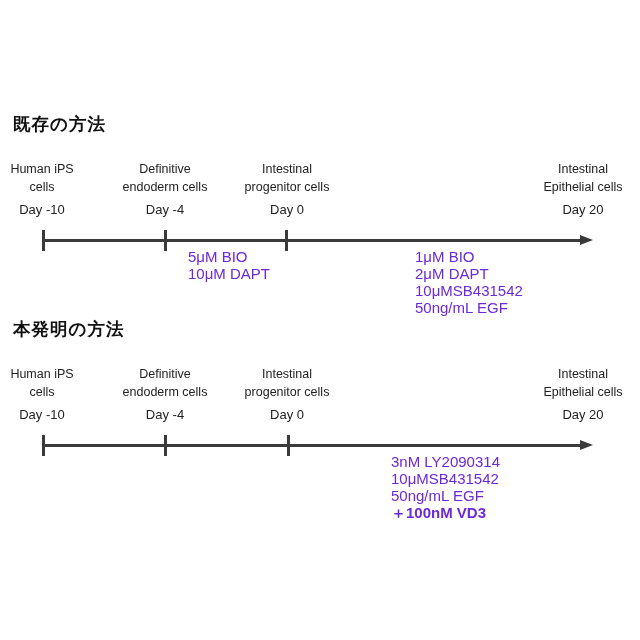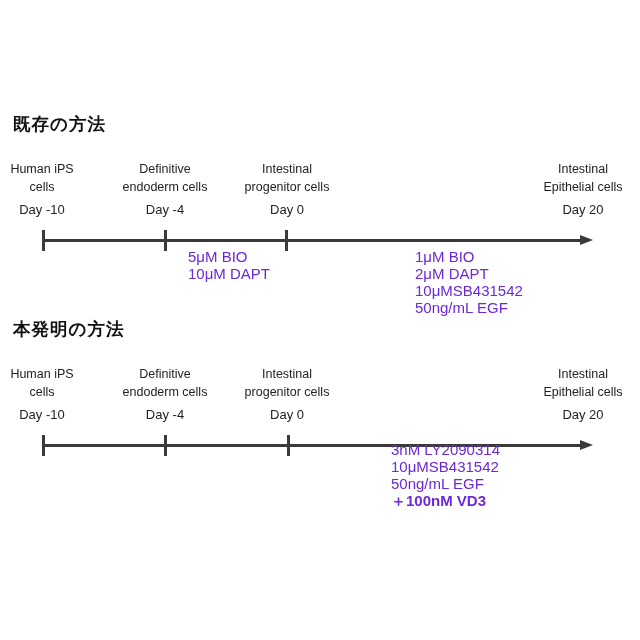--- a/index.html
+++ b/index.html
@@ -127,20 +127,20 @@
     <div>Epithelial cells</div>
     <div class="stage-day">Day 20</div>
   </div>
 
   <div class="tl-line" style="left:43px;top:444px;width:540px;"></div>
   <div class="arrowhead" style="left:580px;top:440px;"></div>
   <div class="tick" style="left:42px;top:435px;"></div>
   <div class="tick" style="left:164px;top:435px;"></div>
   <div class="tick" style="left:287px;top:435px;"></div>
 
-  <div class="treat" style="left:391px;top:441px;">
+  <div class="treat" style="left:391px;top:453px;">
     <div>3nM LY2090314</div>
     <div>10μMSB431542</div>
     <div>50ng/mL EGF</div>
     <div class="bold">＋100nM VD3</div>
   </div>
 
 </div>
 
 </body></html>

